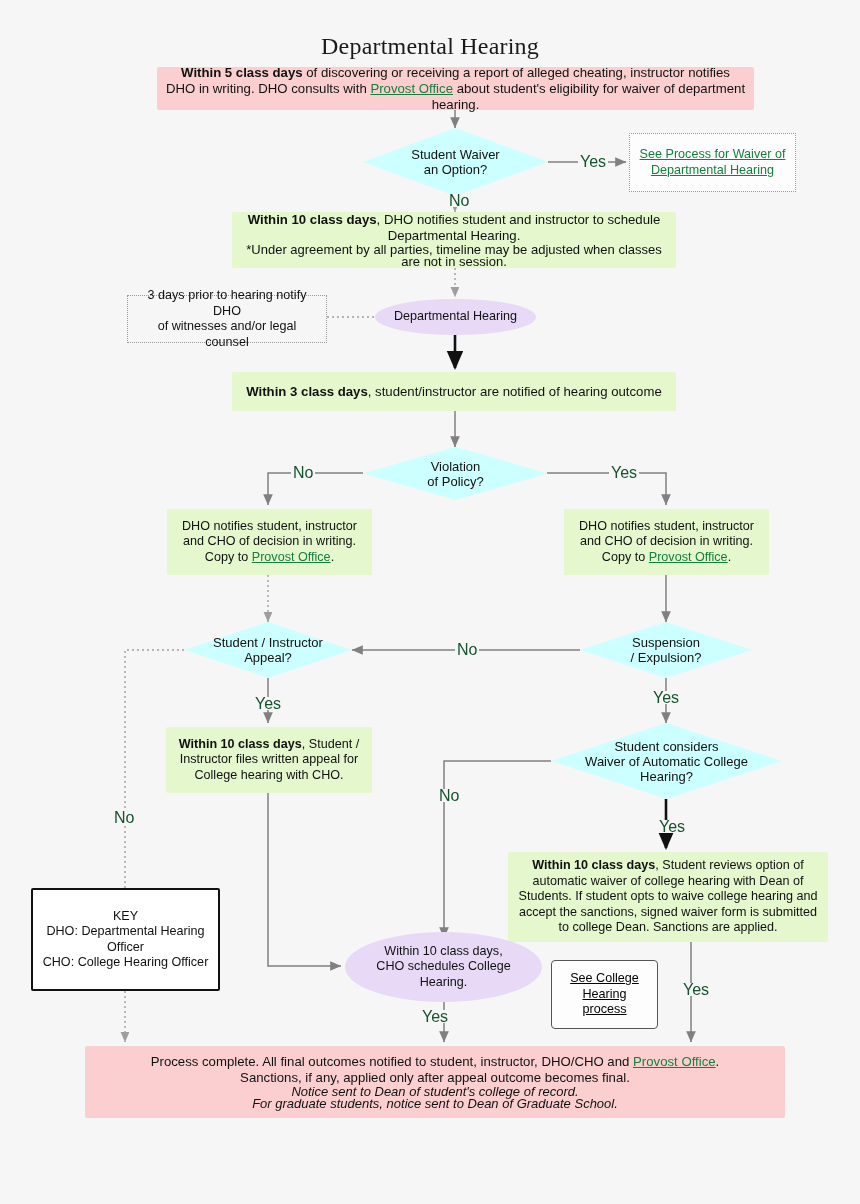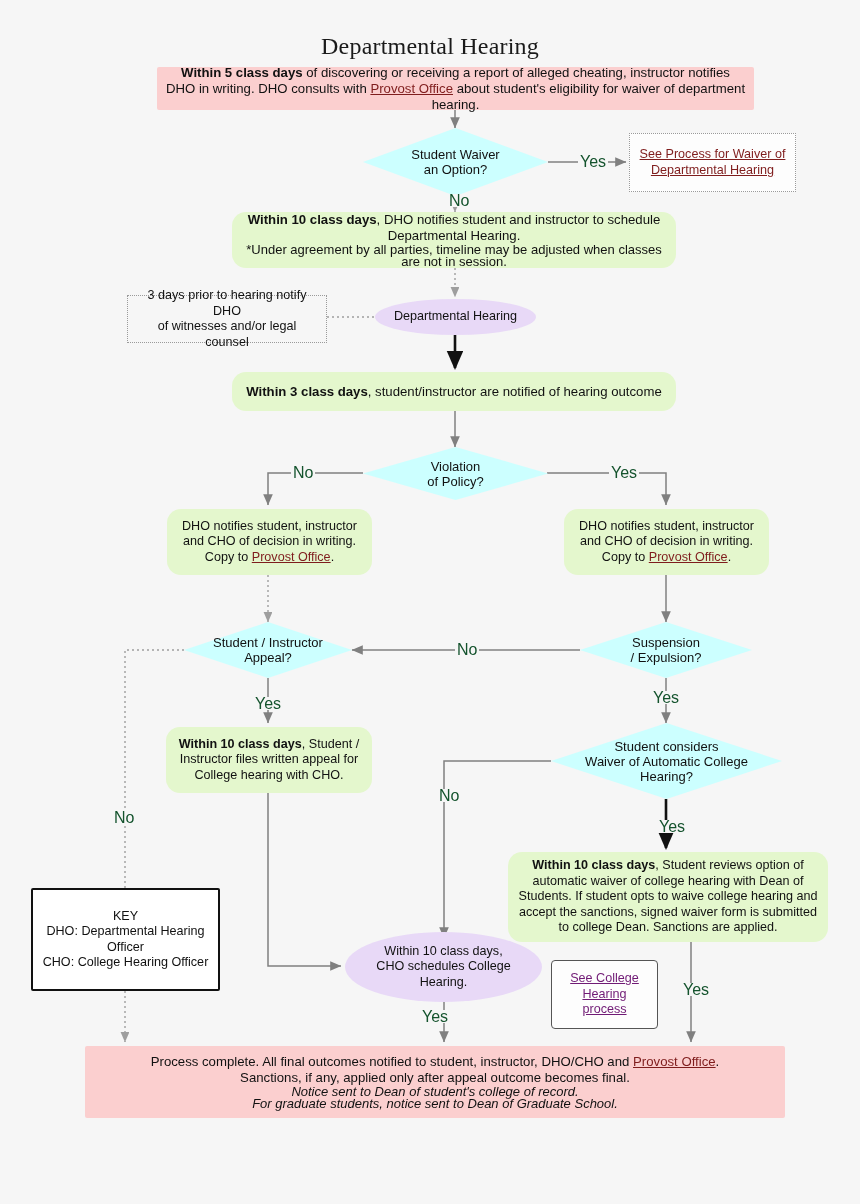--- a/index.html
+++ b/index.html
@@ -17,41 +17,41 @@
   .node { position:absolute; box-sizing:border-box; display:flex; align-items:center; justify-content:center; text-align:center; }
   .node .inner { width:100%; padding:0 8px; }
 
   .title {
     position:absolute; left:0; top:33px; width:860px; text-align:center;
     font-family:"Liberation Serif", serif; font-size:24px; color:#1a1a1a; letter-spacing:.2px;
   }
 
   .box { border-radius:2px; }
   .pink { background:#fbcfcf; }
-  .green { background:#e4f7cd;border-radius:14px; }
+  .green { background:#e4f7cd; }
 
   .ellipse { border-radius:50%; background:#e8d9f7; }
 
   .dotted-box { background:#fdfdfd; border:1px dotted #9a9a9a; }
   .solid-box  { background:#fdfdfd; border:1.6px solid #555; border-radius:4px; }
   .key-box    { background:#ffffff; border:2.4px solid #111; border-radius:2px; }
 
   .diamond { position:absolute; }
   .diamond .dshape { position:absolute; inset:0; background:#ccffff;
       clip-path:polygon(50% 0%, 100% 50%, 50% 100%, 0% 50%); }
   .diamond .dlabel { position:absolute; inset:0; display:flex; align-items:center; justify-content:center;
       text-align:center; font-size:13px; line-height:15px; color:#111; }
 
   .t13 { font-size:13.2px; line-height:16px; }
   .t125 { font-size:12.6px; line-height:15.5px; }
   .small { font-size:13px; line-height:12px; }
   .ital { font-style:italic; font-size:13px; line-height:12.5px; }
   b { font-weight:bold; }
-  .lnk { color:#7f1d1d; }
-  .lnk2 { color:#701a75; text-decoration:underline; }
+  .lnk { color:#15803d; }
+  .lnk2 { color:#000000; text-decoration:underline; }
 
   .edge-label { position:absolute; font-size:16px; line-height:13px; color:#14532d;
       background:#f6f6f6; padding:0 2px; white-space:nowrap; }
 </style>
 </head>
 <body>
 
 <div id="canvas">
 
   <div class="title">Departmental Hearing</div>

